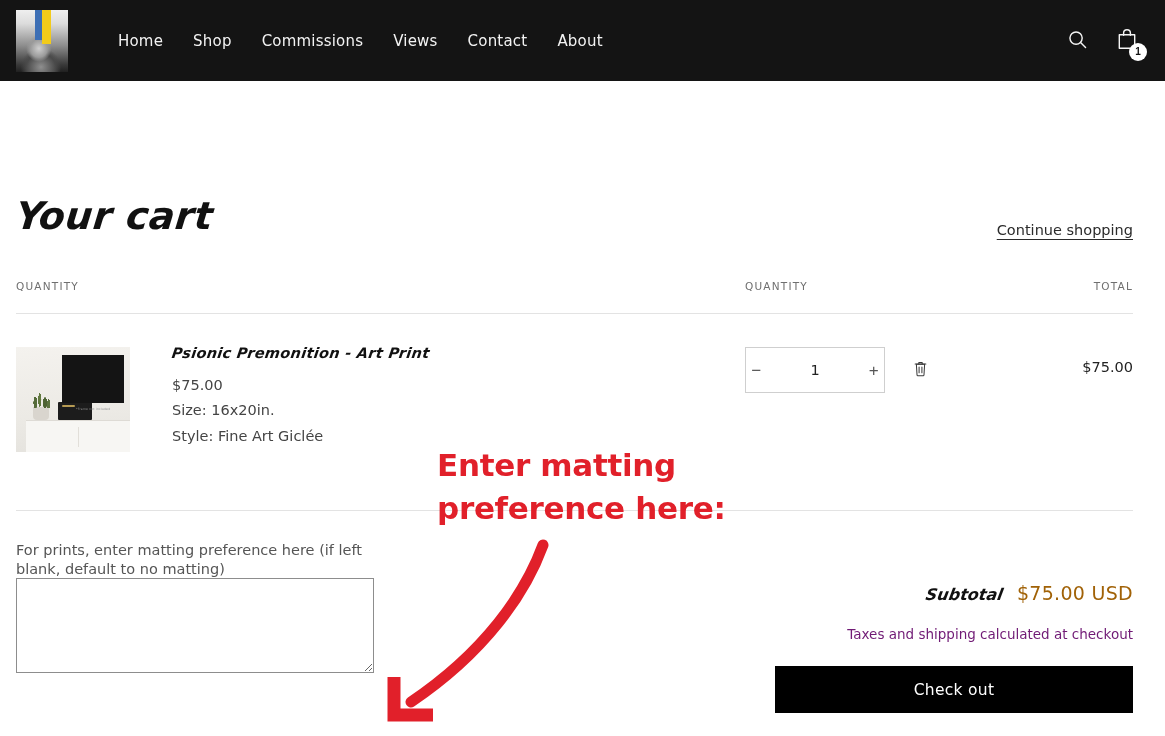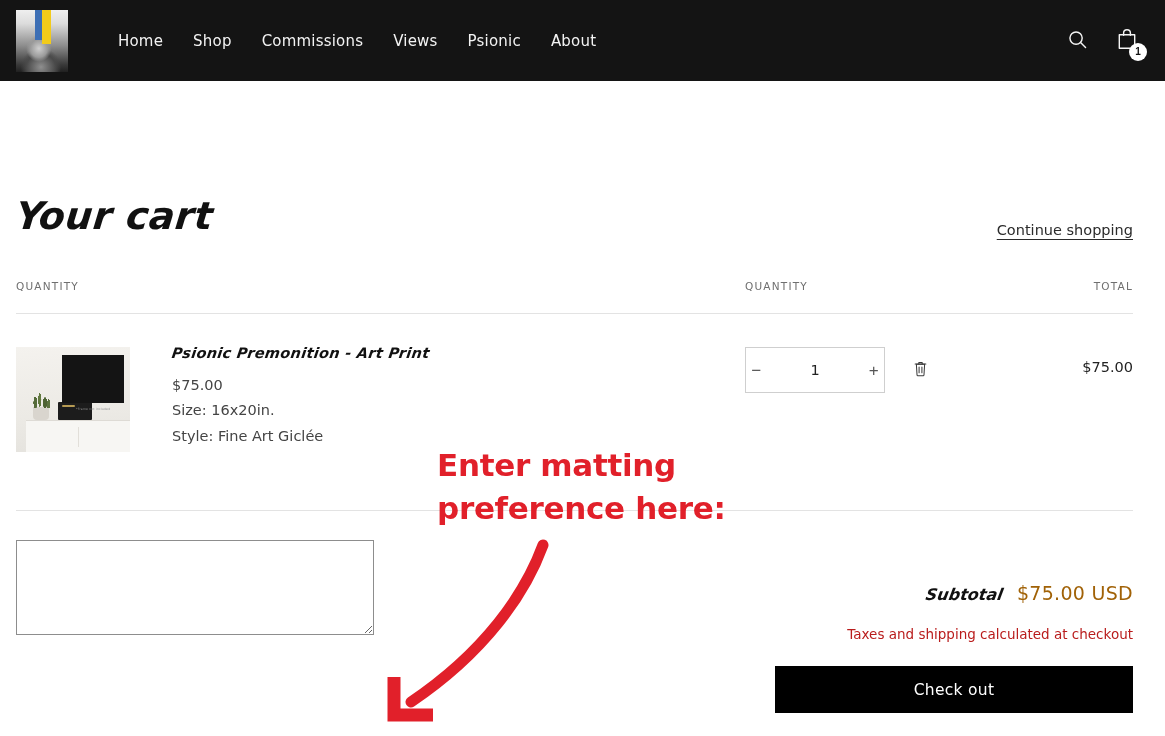--- a/index.html
+++ b/index.html
@@ -366,21 +366,21 @@
     transform: skewX(-10deg);
   }
   .subtotal-value {
     font-size: 19px;
     color: #a16207;
     letter-spacing: .3px;
   }
   .tax-note {
     margin-top: 22px;
     font-size: 13.5px;
-    color: #b91c1c;
+    color: #701a75;
   }
   .checkout-btn {
     margin-top: 24px;
     width: 358px;
     height: 47px;
     background: #000;
     color: #fff;
     border: none;
     cursor: pointer;
     font-family: inherit;
@@ -420,21 +420,21 @@
     <span class="photo"></span>
     <span class="stripe-b"></span>
     <span class="stripe-y"></span>
   </a>
 
   <nav class="main-nav">
     <a class="nav-link">Home</a>
     <a class="nav-link">Shop</a>
     <a class="nav-link">Commissions</a>
     <a class="nav-link">Views</a>
-    <a class="nav-link">Psionic</a>
+    <a class="nav-link">Contact</a>
     <a class="nav-link">About</a>
   </nav>
 
   <div class="header-actions">
 
     <button class="icon-btn">
       <span>
         <svg width="23" height="23" viewBox="0 0 24 24" fill="none" stroke="currentColor" stroke-width="1.5" stroke-linecap="round">
           <circle cx="10.5" cy="10.5" r="6.4"></circle>
           <line x1="15.2" y1="15.2" x2="20.4" y2="20.4"></line>
@@ -508,20 +508,21 @@
         </span>
       </button>
     </div>
 
     <div class="line-total">$75.00</div>
   </div>
 
   <div class="rule rule-bottom"></div>
 
   <div class="note-block">
+    <label class="note-label">For prints, enter matting preference here (if left blank, default to no matting)</label>
     <textarea class="note-area" placeholder="" style=""></textarea>
   </div>
 
   <div class="totals">
     <div class="subtotal-row">
       <span class="subtotal-label">Subtotal</span>
       <span class="subtotal-value">$75.00 USD</span>
     </div>
     <div class="tax-note">Taxes and shipping calculated at checkout</div>
     <button class="checkout-btn">Check out</button>

